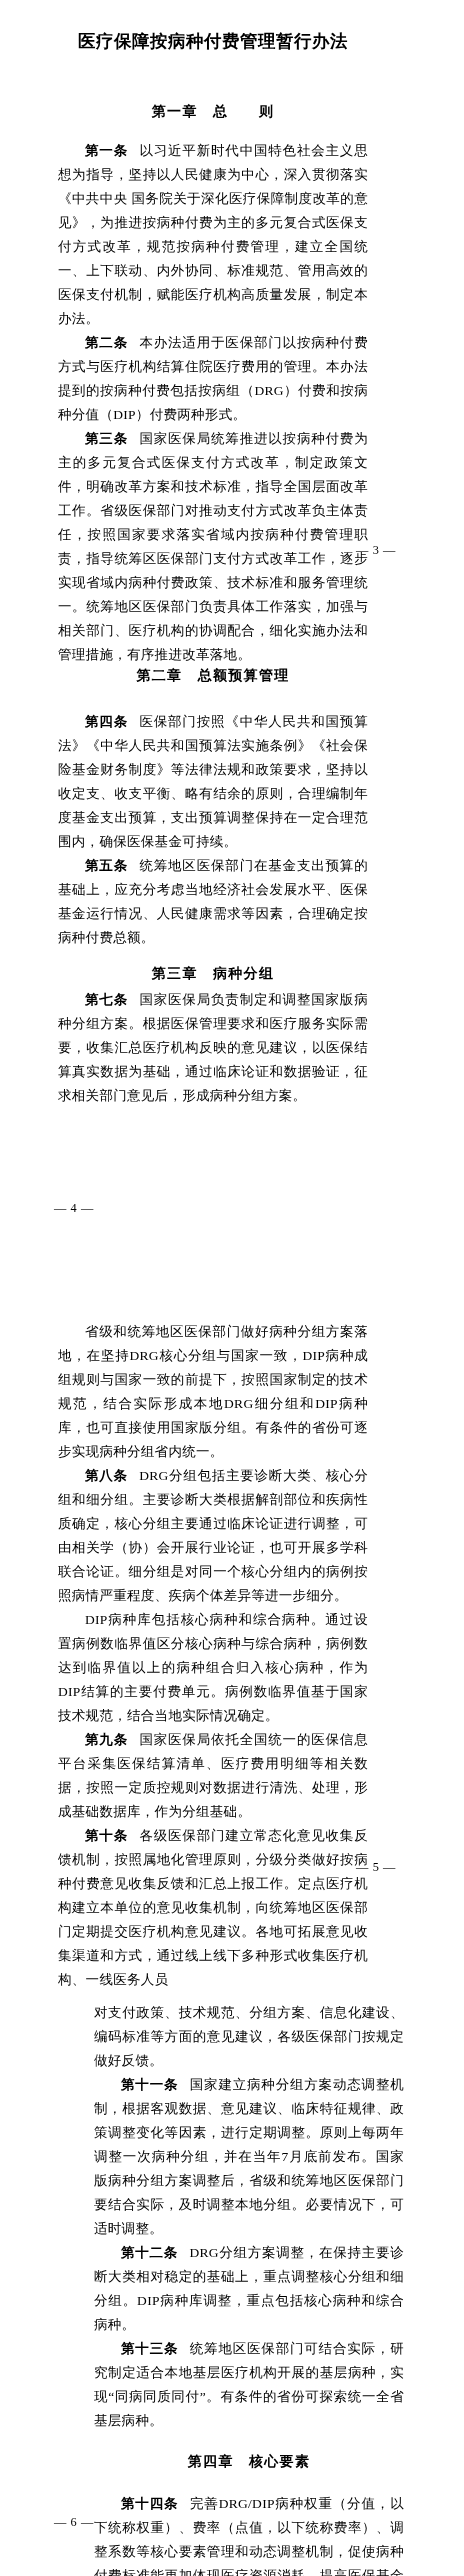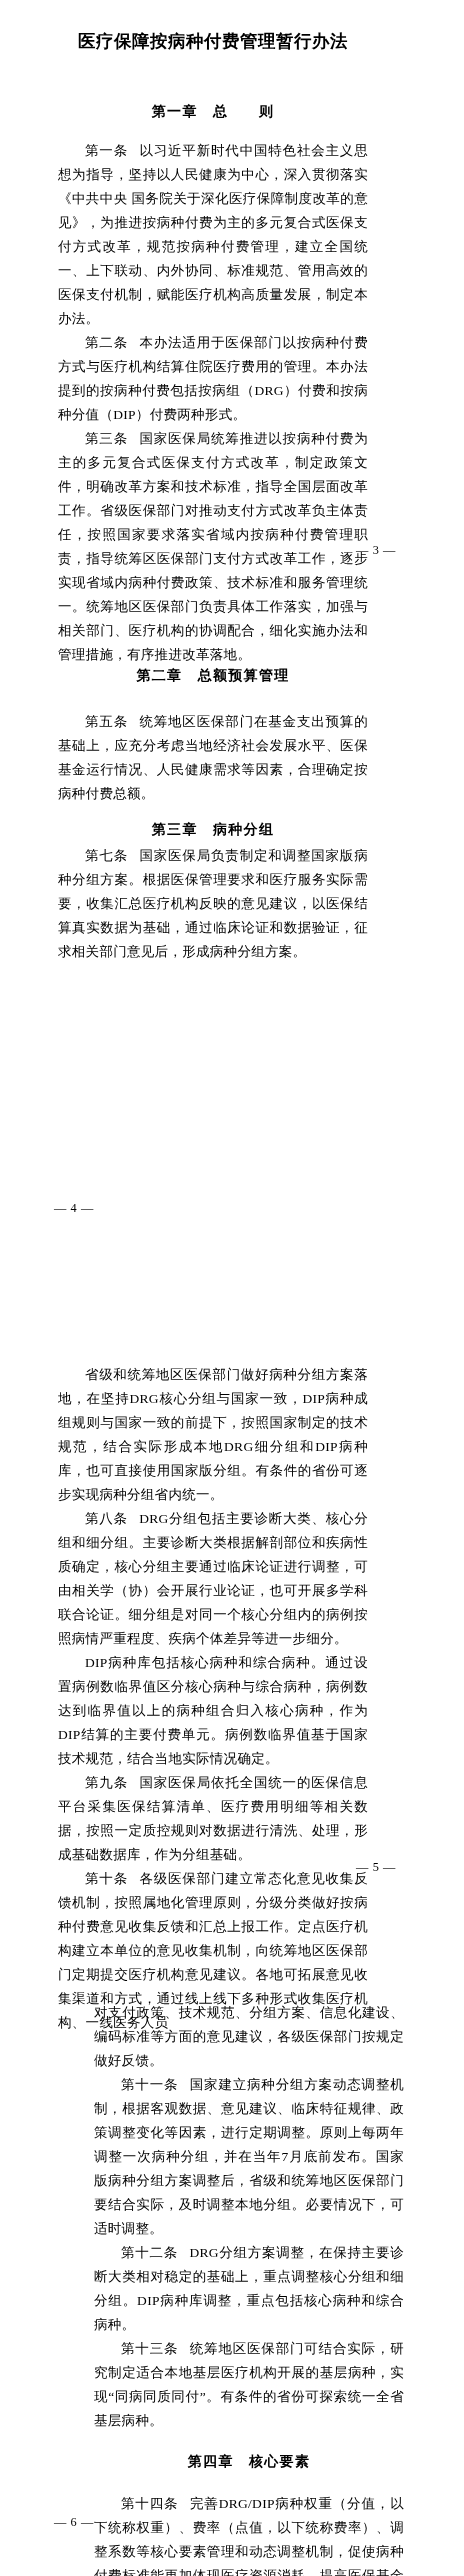--- a/index.html
+++ b/index.html
@@ -43,21 +43,21 @@
   .para {
     font-size:13.5px;
     line-height:24px;
     letter-spacing:0.3px;
     text-align:justify;
     text-indent:2em;
     font-family:"Liberation Serif","DejaVu Serif",serif;
   }
   .para.no-indent { text-indent:0; }
   .lead {
-    font-weight:normal;
+    font-weight:bold;
     font-family:"Liberation Sans","DejaVu Sans",sans-serif;
     margin-right:0.85em;
   }
   .page-marker {
     position:absolute;
     font-size:12.3px;
     line-height:15.5px;
     letter-spacing:0.6px;
     font-family:"Liberation Serif","DejaVu Serif",serif;
   }
@@ -71,26 +71,27 @@
     <div class="page" id="page-3" style="top: 30px;">
       <h1 class="doc-title">医疗保障按病种付费管理暂行办法</h1>
       <h2 class="chapter">第一章　总　　则</h2>
       <p class="para"><span class="lead">第一条</span><span>以习近平新时代中国特色社会主义思想为指导，坚持以人民健康为中心，深入贯彻落实《中共中央 国务院关于深化医疗保障制度改革的意见》，为推进按病种付费为主的多元复合式医保支付方式改革，规范按病种付费管理，建立全国统一、上下联动、内外协同、标准规范、管用高效的医保支付机制，赋能医疗机构高质量发展，制定本办法。</span></p>
       <p class="para"><span class="lead">第二条</span><span>本办法适用于医保部门以按病种付费方式与医疗机构结算住院医疗费用的管理。本办法提到的按病种付费包括按病组（DRG）付费和按病种分值（DIP）付费两种形式。</span></p>
       <p class="para"><span class="lead">第三条</span><span>国家医保局统筹推进以按病种付费为主的多元复合式医保支付方式改革，制定政策文件，明确改革方案和技术标准，指导全国层面改革工作。省级医保部门对推动支付方式改革负主体责任，按照国家要求落实省域内按病种付费管理职责，指导统筹区医保部门支付方式改革工作，逐步实现省域内病种付费政策、技术标准和服务管理统一。统筹地区医保部门负责具体工作落实，加强与相关部门、医疗机构的协调配合，细化实施办法和管理措施，有序推进改革落地。</span></p>
     </div>
     <div class="page-marker right" style="top: 543px;">— 3 —</div>
     <div class="page" id="page-4" style="top: 666px;">
       <h2 class="chapter">第二章　总额预算管理</h2>
+      <p class="para"><span class="lead">第四条</span><span>医保部门按照《中华人民共和国预算法》《中华人民共和国预算法实施条例》《社会保险基金财务制度》等法律法规和政策要求，坚持以收定支、收支平衡、略有结余的原则，合理编制年度基金支出预算，支出预算调整保持在一定合理范围内，确保医保基金可持续。</span></p>
       <p class="para"><span class="lead">第五条</span><span>统筹地区医保部门在基金支出预算的基础上，应充分考虑当地经济社会发展水平、医保基金运行情况、人民健康需求等因素，合理确定按病种付费总额。</span></p>
       <h2 class="chapter">第三章　病种分组</h2>
       <p class="para"><span class="lead">第七条</span><span>国家医保局负责制定和调整国家版病种分组方案。根据医保管理要求和医疗服务实际需要，收集汇总医疗机构反映的意见建议，以医保结算真实数据为基础，通过临床论证和数据验证，征求相关部门意见后，形成病种分组方案。</span></p>
     </div>
     <div class="page-marker left" style="top: 1201px;">— 4 —</div>
-    <div class="page" id="page-5" style="top: 1363px;">
+    <div class="page" id="page-5" style="top: 1320px;">
       <p class="para">省级和统筹地区医保部门做好病种分组方案落地，在坚持DRG核心分组与国家一致，DIP病种成组规则与国家一致的前提下，按照国家制定的技术规范，结合实际形成本地DRG细分组和DIP病种库，也可直接使用国家版分组。有条件的省份可逐步实现病种分组省内统一。</p>
       <p class="para"><span class="lead">第八条</span><span>DRG分组包括主要诊断大类、核心分组和细分组。主要诊断大类根据解剖部位和疾病性质确定，核心分组主要通过临床论证进行调整，可由相关学（协）会开展行业论证，也可开展多学科联合论证。细分组是对同一个核心分组内的病例按照病情严重程度、疾病个体差异等进一步细分。</span></p>
       <p class="para">DIP病种库包括核心病种和综合病种。通过设置病例数临界值区分核心病种与综合病种，病例数达到临界值以上的病种组合归入核心病种，作为DIP结算的主要付费单元。病例数临界值基于国家技术规范，结合当地实际情况确定。</p>
       <p class="para"><span class="lead">第九条</span><span>国家医保局依托全国统一的医保信息平台采集医保结算清单、医疗费用明细等相关数据，按照一定质控规则对数据进行清洗、处理，形成基础数据库，作为分组基础。</span></p>
       <p class="para"><span class="lead">第十条</span><span>各级医保部门建立常态化意见收集反馈机制，按照属地化管理原则，分级分类做好按病种付费意见收集反馈和汇总上报工作。定点医疗机构建立本单位的意见收集机制，向统筹地区医保部门定期提交医疗机构意见建议。各地可拓展意见收集渠道和方式，通过线上线下多种形式收集医疗机构、一线医务人员</span></p>
     </div>
     <div class="page-marker right" style="top: 1860px;">— 5 —</div>
     <div class="page" id="page-6" style="top: 2001px; margin-left: 36px;">
       <p class="para no-indent">对支付政策、技术规范、分组方案、信息化建设、编码标准等方面的意见建议，各级医保部门按规定做好反馈。</p>
       <p class="para"><span class="lead">第十一条</span><span>国家建立病种分组方案动态调整机制，根据客观数据、意见建议、临床特征规律、政策调整变化等因素，进行定期调整。原则上每两年调整一次病种分组，并在当年7月底前发布。国家版病种分组方案调整后，省级和统筹地区医保部门要结合实际，及时调整本地分组。必要情况下，可适时调整。</span></p>

